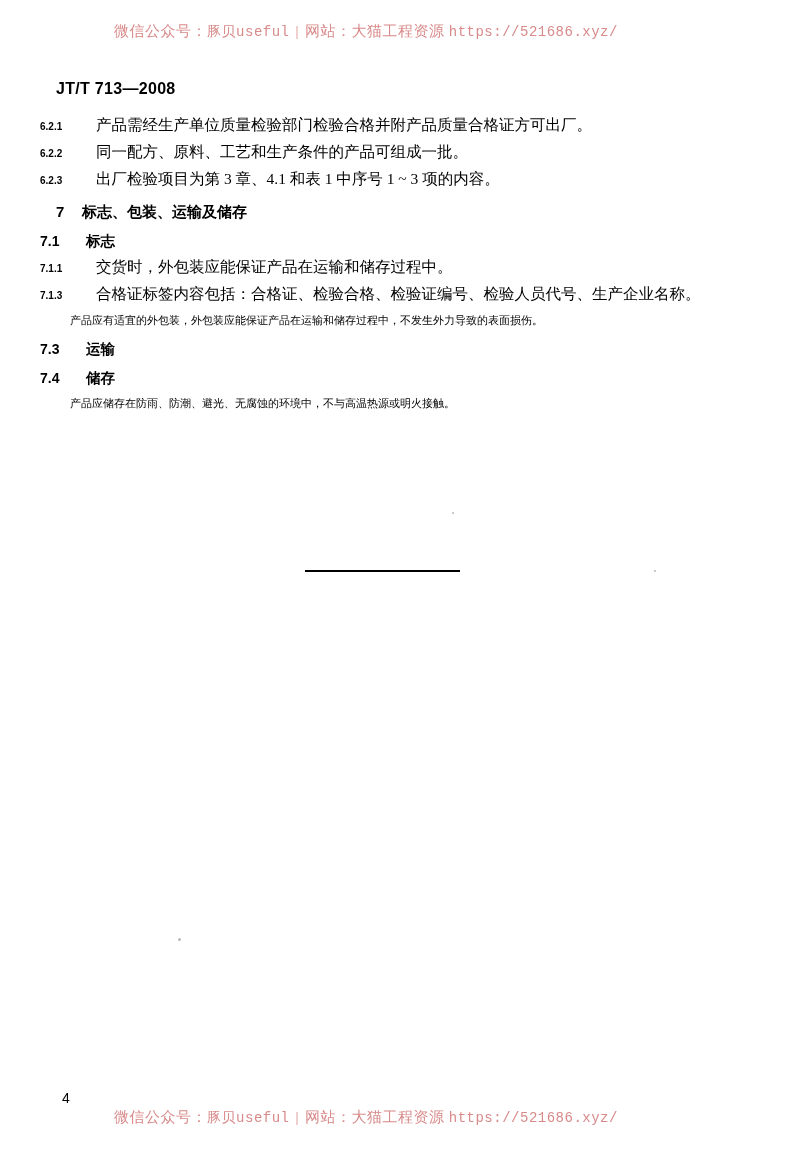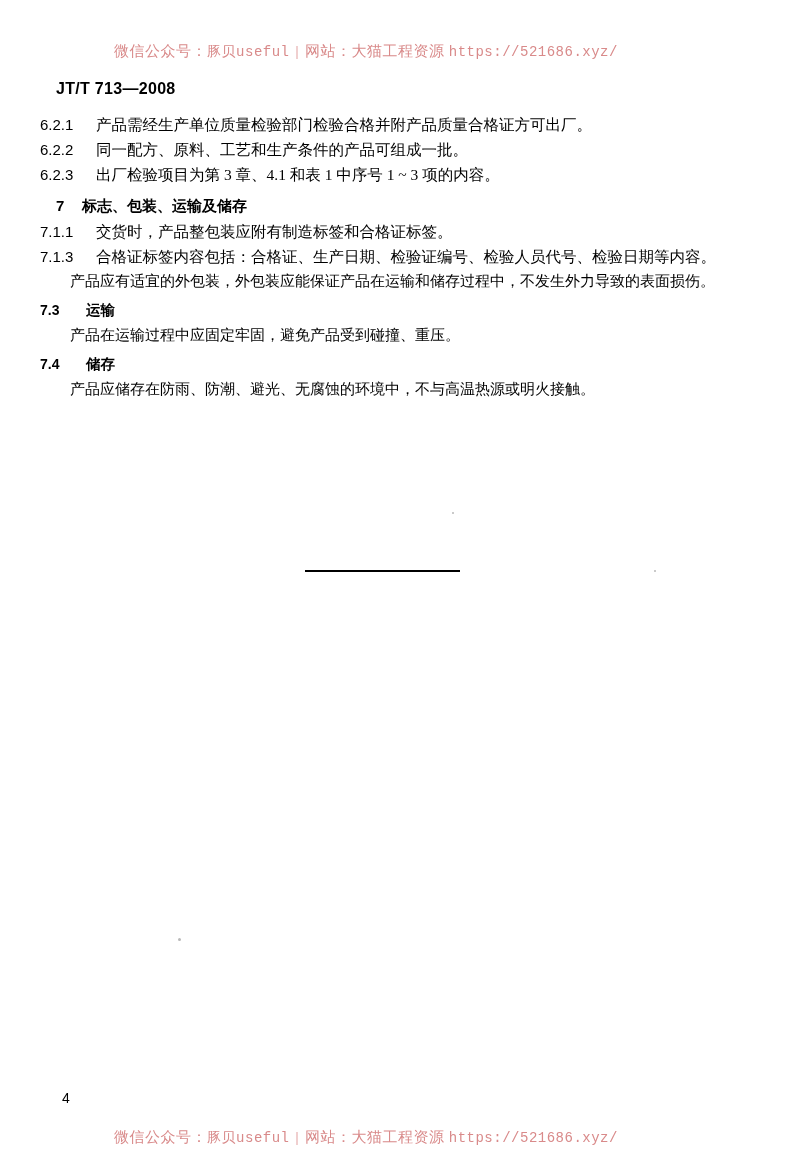--- a/index.html
+++ b/index.html
@@ -27,21 +27,20 @@
   .watermark {
     position: absolute;
     left: 0;
     width: 732px;
     text-align: center;
     color: #d98a8a;
     font-family: "Liberation Serif", serif;
     font-size: 15px;
     letter-spacing: 0.5px;
     white-space: nowrap;
-    margin-top: 20px;
   }
   .watermark-top { top: 22px; }
   .watermark-bottom { top: 1108px; }
   .wm-sep {
     display: inline-block;
     padding: 0 6px;
     color: #d98a8a;
   }
   .wm-url {
     font-family: "Liberation Mono", monospace;
@@ -73,21 +72,22 @@
 
   .line {
     font-size: 15.5px;
     line-height: 25px;
     white-space: nowrap;
   }
 
   .num {
     display: inline-block;
     font-family: "Liberation Sans", sans-serif;
-    font-size: 15px;
+    font-size: 10px;
+    font-weight: bold;
   }
 
   
   .clause {
     margin: 0;
     padding: 0;
   }
   .clause .num {
     width: 56px;
   }
@@ -117,21 +117,21 @@
     white-space: nowrap;
   }
   .subsec-head .num {
     display: inline-block;
     width: 46px;
     font-weight: bold;
     font-size: 14px;
   }
 
   .para {
-    font-size: 15px;
+    font-size: 11px;
     line-height: 25px;
     padding-left: 30px;
     white-space: nowrap;
   }
 
   
   .end-rule {
     position: absolute;
     left: 305px;
     top: 570px;
@@ -176,33 +176,35 @@
       <span class="num">6.2.2</span><span>同一配方、原料、工艺和生产条件的产品可组成一批。</span>
     </div>
     <div class="line clause">
       <span class="num">6.2.3</span><span>出厂检验项目为第 3 章、4.1 和表 1 中序号 1 ~ 3 项的内容。</span>
     </div>
 
     <div class="sec-head">
       <span class="num">7</span><span>标志、包装、运输及储存</span>
     </div>
 
-    <div class="line clause">
-      <span class="num">7.1.1</span><span>交货时，产品整包装应附有制造标签和合格证标签。</span>
-    </div>
-    <div class="line clause">
-      <span class="num">7.1.3</span><span>合格证标签内容包括：合格证、生产日期、检验证编号、检验人员代号、检验日期等内容。</span>
+    <div class="subsec-head">
+      <span class="num">7.1</span><span>标志</span>
+    </div>
+    <div class="line clause">
+      <span class="num">7.1.1</span><span>交货时，外包装应能保证产品在运输和储存过程中。</span>
+    </div>
+    <div class="line clause">
+      <span class="num">7.1.3</span><span>合格证标签内容包括：合格证、检验合格、检验证编号、检验人员代号、生产企业名称。</span>
     </div>
 
     <div class="para">产品应有适宜的外包装，外包装应能保证产品在运输和储存过程中，不发生外力导致的表面损伤。</div>
 
     <div class="subsec-head">
       <span class="num">7.3</span><span>运输</span>
     </div>
-    <div class="para">产品在运输过程中应固定牢固，避免产品受到碰撞、重压。</div>
 
     <div class="subsec-head">
       <span class="num">7.4</span><span>储存</span>
     </div>
     <div class="para">产品应储存在防雨、防潮、避光、无腐蚀的环境中，不与高温热源或明火接触。</div>
 
   </div>
 
   <div class="end-rule"></div>
 

